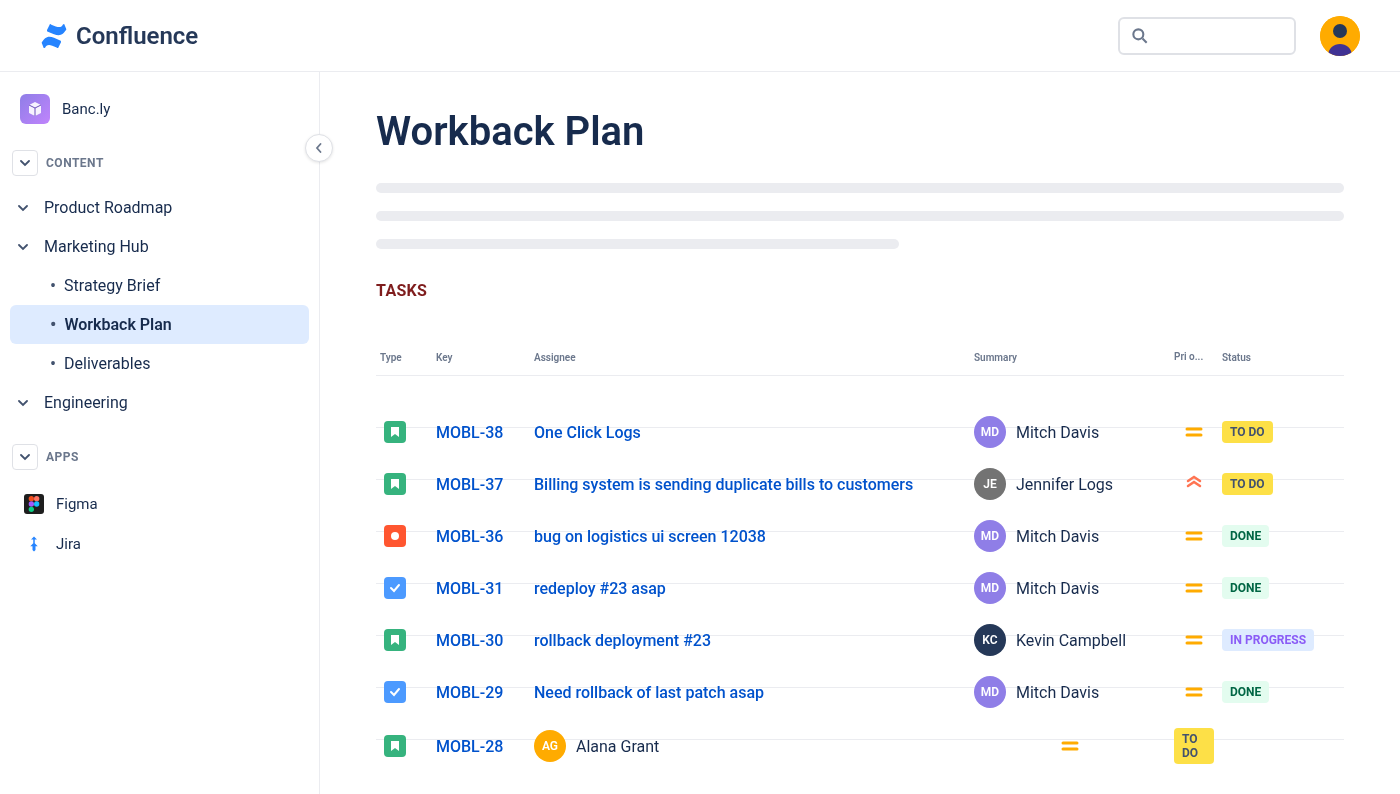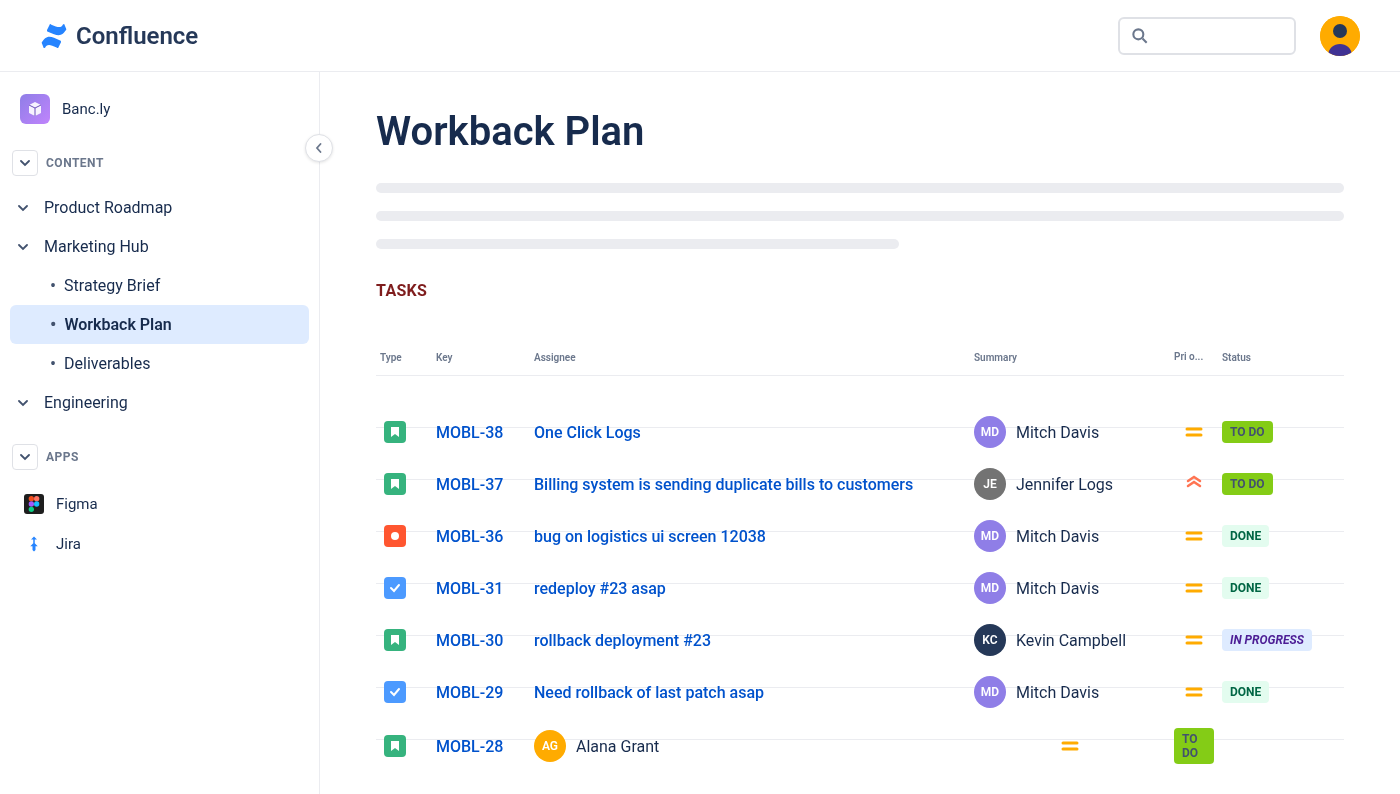--- a/index.html
+++ b/index.html
@@ -62,23 +62,23 @@
 
 .assignee-cell { display: flex; align-items:center; gap:10px; }
 .mini-avatar { width: 32px; height: 32px; border-radius: 50%; flex-shrink:0; display:flex; align-items:center; justify-content:center; color:#fff; font-size:12px; font-weight:600; }
 .assignee-name { font-size: 16px; color: #172B4D; white-space: nowrap; }
 
 .prio-icon { display:flex; align-items:center; justify-content:center; }
 .prio-medium { color: #FFAB00; }
 .prio-high { color: #FF7452; }
 
 .status-badge { display:inline-block; padding: 4px 8px; border-radius: 4px; font-size: 12px; font-weight: 700; }
-.status-todo { background: #84cc16; color: #42526E; }
+.status-todo { background: #fde047; color: #42526E; }
 .status-done { background: #E3FCEF; color: #006644; }
-.status-progress { background: #DEEBFF; color: #4c1d95; font-style: italic; }
+.status-progress { background: #DEEBFF; color: #8b5cf6; }
 
 svg { display: block; }
 </style>
 </head>
 <body>
 
 <div class="header">
   <div class="logo">
     <span class="logo-mark">
       <svg width="28" height="28" viewBox="0 0 32 32">

